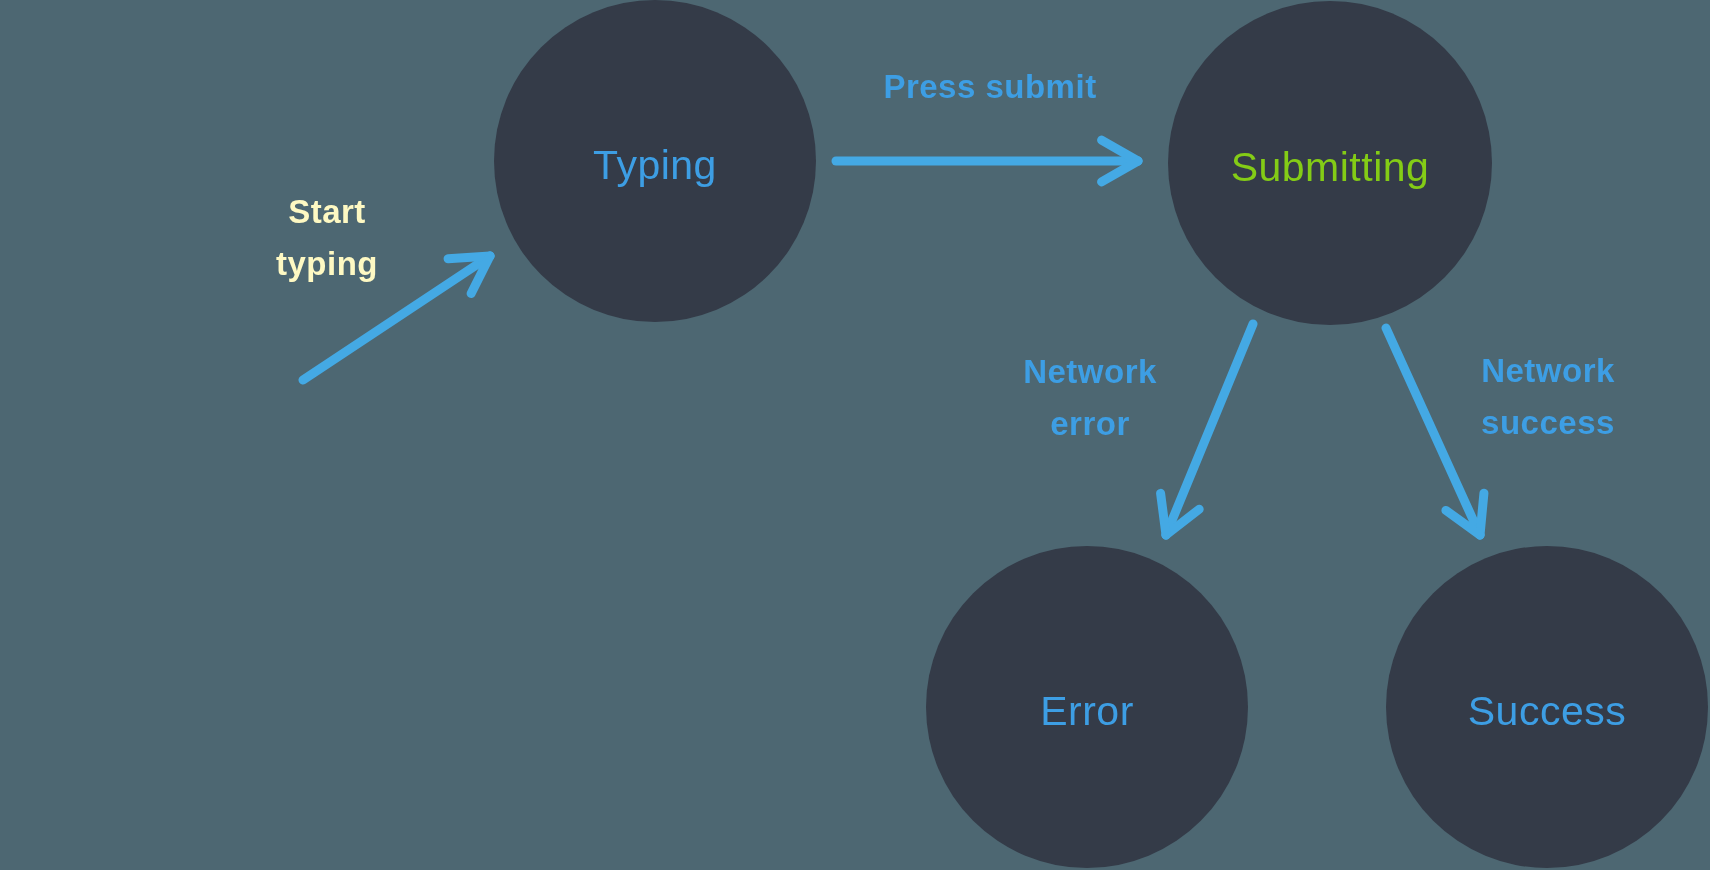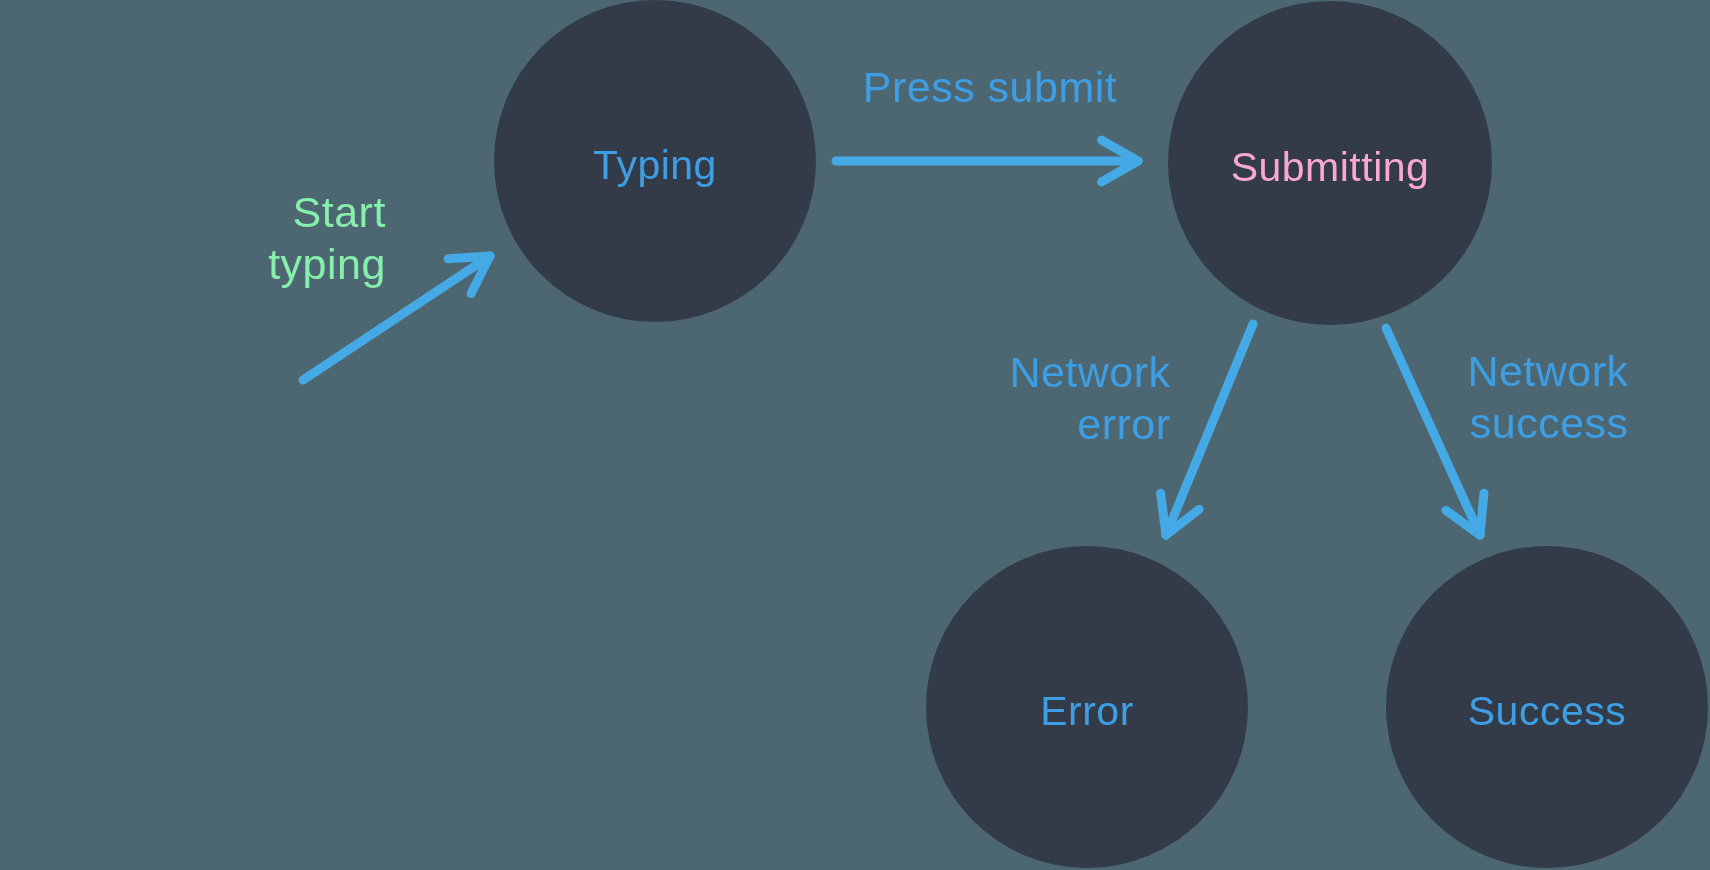--- a/index.html
+++ b/index.html
@@ -33,25 +33,25 @@
   .node-label {
     font-size: 41px;
     font-weight: 500;
     letter-spacing: 0.5px;
     transform: translateY(4px);
     user-select: none;
   }
   .edge-label {
     position: absolute;
     transform: translate(-50%, -50%);
-    font-size: 43px;
-    font-weight: 400;
+    font-size: 33px;
+    font-weight: 700;
     letter-spacing: 0.5px;
     line-height: 52px;
-    text-align: right;
+    text-align: center;
     white-space: pre-line;
     user-select: none;
   }
 </style>
 </head>
 <body>
 
 <div class="canvas" style="background: rgb(77, 103, 114);">
 
   <svg id="edge-layer" xmlns="http://www.w3.org/2000/svg" viewBox="0 0 1710 870">
@@ -74,30 +74,30 @@
         <line x1="1386" y1="328" x2="1480" y2="535" stroke="#44A9E4" stroke-width="9" stroke-linecap="round"></line>
         <line x1="1480" y1="535" x2="1483.93117188859" y2="493.1843822527711" stroke="#44A9E4" stroke-width="9" stroke-linecap="round"></line>
         <line x1="1480" y1="535" x2="1445.9280733346666" y2="510.44182797291023" stroke="#44A9E4" stroke-width="9" stroke-linecap="round"></line>
       </g>
     </svg>
 
   <div class="node" style="left: 494px; top: 0px; width: 322px; height: 322px; background: rgb(52, 59, 72);">
     <span class="node-label" style="color: rgb(61, 158, 228);">Typing</span>
   </div>
   <div class="node" style="left: 1168px; top: 1px; width: 324px; height: 324px; background: rgb(52, 59, 72);">
-    <span class="node-label" style="color: #f9a8d4;">Submitting</span>
+    <span class="node-label" style="color: #84cc16;">Submitting</span>
   </div>
   <div class="node" style="left: 926px; top: 546px; width: 322px; height: 322px; background: rgb(52, 59, 72);">
     <span class="node-label" style="color: rgb(61, 158, 228);">Error</span>
   </div>
   <div class="node" style="left: 1386px; top: 546px; width: 322px; height: 322px; background: rgb(52, 59, 72);">
     <span class="node-label" style="color: rgb(61, 158, 228);">Success</span>
   </div>
 
-  <div class="edge-label" style="left: 327px; top: 238px; color: #86efac;">Start
+  <div class="edge-label" style="left: 327px; top: 238px; color: #fef9c3;">Start
 typing</div>
   <div class="edge-label" style="left: 990px; top: 87px; color: rgb(61, 158, 228);">Press submit</div>
   <div class="edge-label" style="left: 1090px; top: 398px; color: rgb(61, 158, 228);">Network
 error</div>
   <div class="edge-label" style="left: 1548px; top: 397px; color: rgb(61, 158, 228);">Network
 success</div>
 
 </div>
 
 </body></html>

